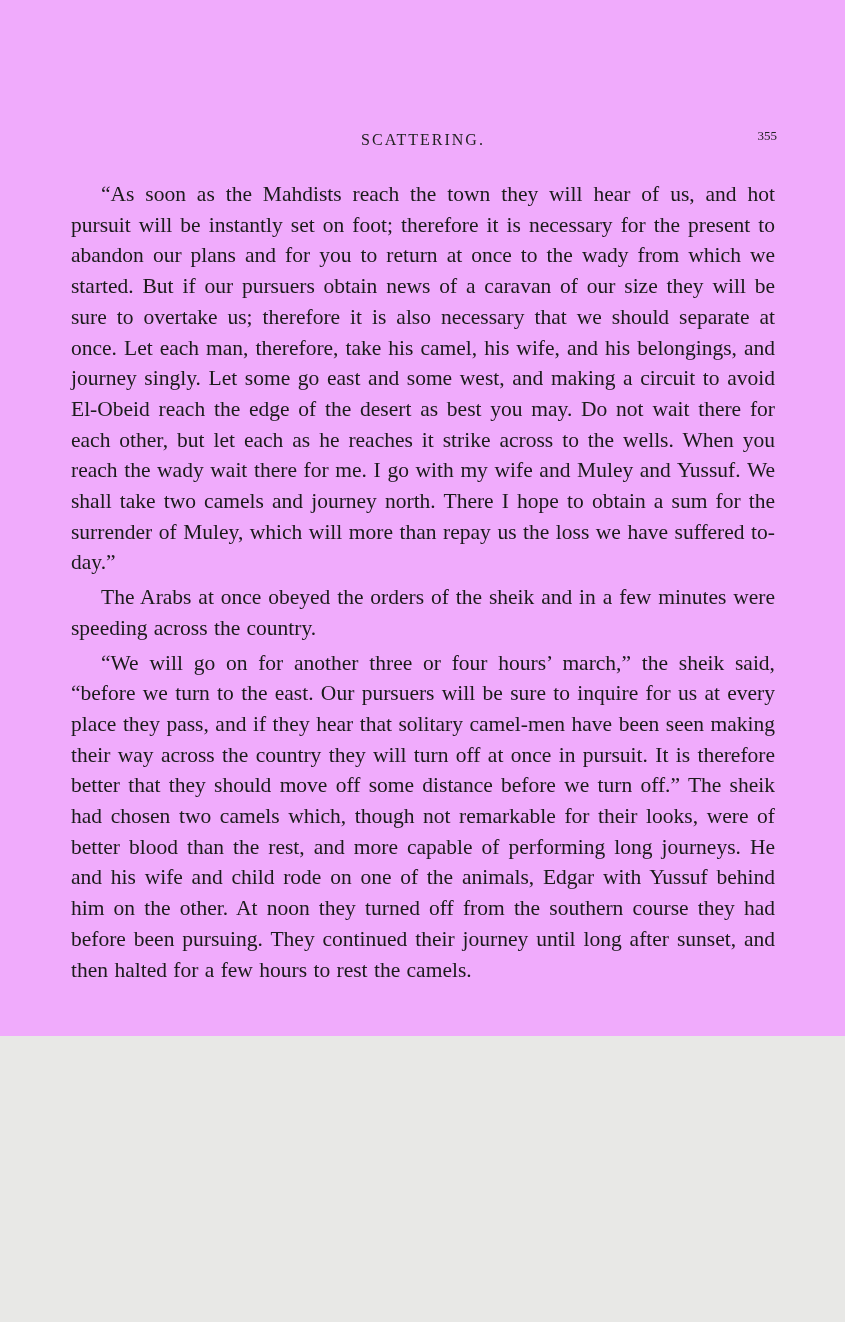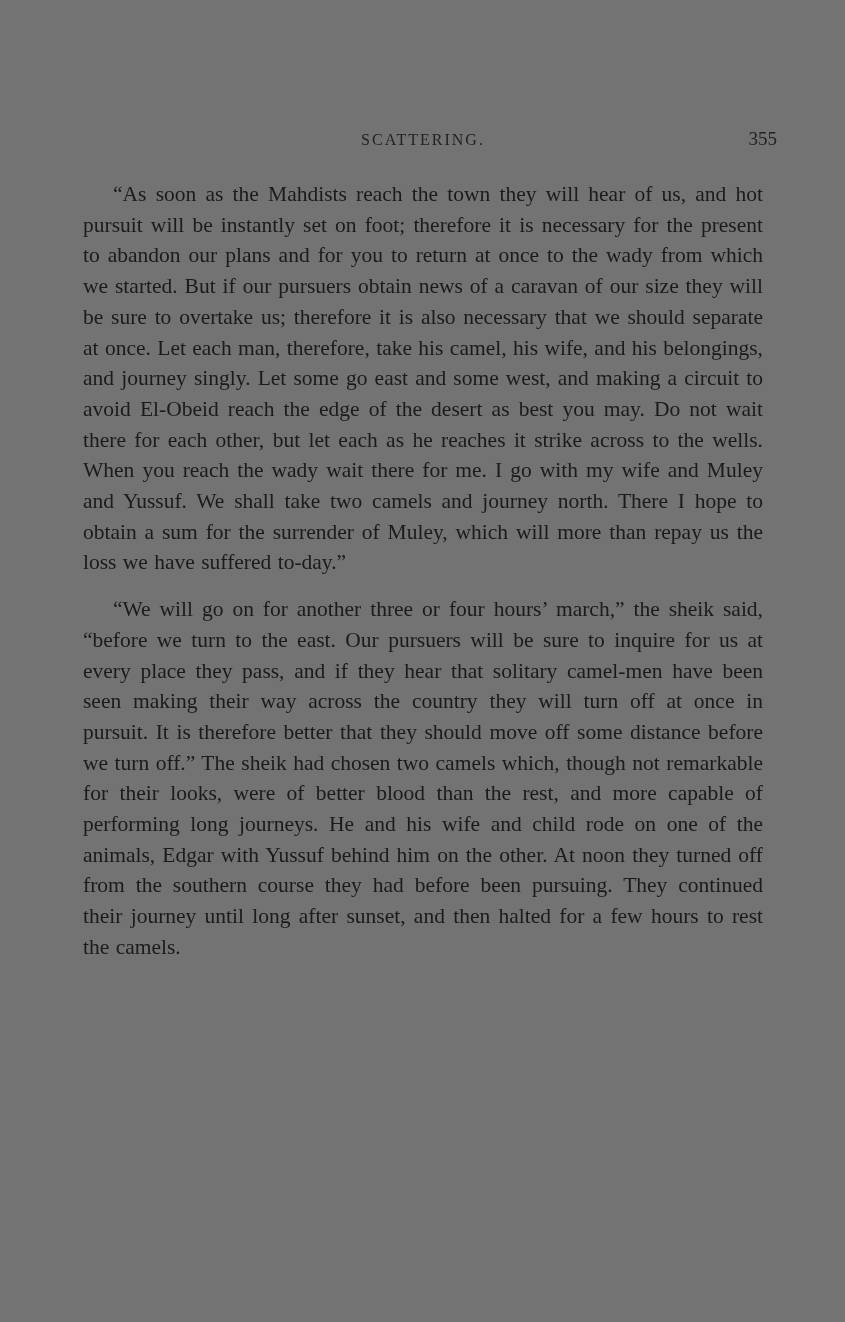--- a/index.html
+++ b/index.html
@@ -3,23 +3,23 @@
 <meta charset="utf-8">
 <style>
   html, body {
     margin: 0;
     padding: 0;
     background: #e8e8e6;
   }
   .page {
     position: relative;
     width: 845px;
-    height: 1322px;
+    height: 1036px;
     margin: 0 auto;
-    background: #737373;
+    background: #f0abfc;
     color: #1c1c1c;
     font-family: "Liberation Serif", "DejaVu Serif", serif;
     overflow: hidden;
   }
   .text-block {
     position: absolute;
     left: 67px;
     top: 131px;
     width: 712px;
   }
@@ -36,25 +36,25 @@
     font-size: 16px;
     letter-spacing: 2px;
     font-variant: small-caps;
     text-transform: uppercase;
     color: #222;
   }
   .page-number {
     position: absolute;
     right: 2px;
     top: -3px;
-    font-size: 19px;
+    font-size: 13px;
     color: #222;
   }
   .body-text p {
-    margin: 16px;
+    margin: 4px;
     font-size: 21.5px;
     line-height: 30.7px;
     text-align: justify;
     text-indent: 30px;
     word-spacing: 1px;
     color: #1b1b1b;
   }
 </style>
 </head>
 <body>
@@ -62,17 +62,18 @@
 <div class="page">
   <div class="text-block">
 
     <div class="header">
       <div class="running-head">SCATTERING.</div>
       <div class="page-number">355</div>
     </div>
 
     <div class="body-text">
       <p>“As soon as the Mahdists reach the town they will hear of us, and hot pursuit will be instantly set on foot; therefore it is necessary for the present to abandon our plans and for you to return at once to the wady from which we started.  But if our pursuers obtain news of a caravan of our size they will be sure to overtake us; therefore it is also necessary that we should separate at once.  Let each man, therefore, take his camel, his wife, and his belongings, and journey singly.  Let some go east and some west, and making a circuit to avoid El-Obeid reach the edge of the desert as best you may.  Do not wait there for each other, but let each as he reaches it strike across to the wells.  When you reach the wady wait there for me. I go with my wife and Muley and Yussuf.  We shall take two camels and journey north.  There I hope to obtain a sum for the surrender of Muley, which will more than repay us the loss we have suffered to-day.”</p>
+      <p>The Arabs at once obeyed the orders of the sheik and in a few minutes were speeding across the country.</p>
       <p>“We will go on for another three or four hours’ march,” the sheik said, “before we turn to the east.  Our pursuers will be sure to inquire for us at every place they pass, and if they hear that solitary camel-men have been seen making their way across the country they will turn off at once in pursuit.  It is therefore better that they should move off some distance before we turn off.”  The sheik had chosen two camels which, though not remarkable for their looks, were of better blood than the rest, and more capable of performing long journeys.  He and his wife and child rode on one of the animals, Edgar with Yussuf behind him on the other.  At noon they turned off from the southern course they had before been pursuing.  They continued their journey until long after sunset, and then halted for a few hours to rest the camels.</p>
     </div>
 
   </div>
 </div>
 
 </body></html>

